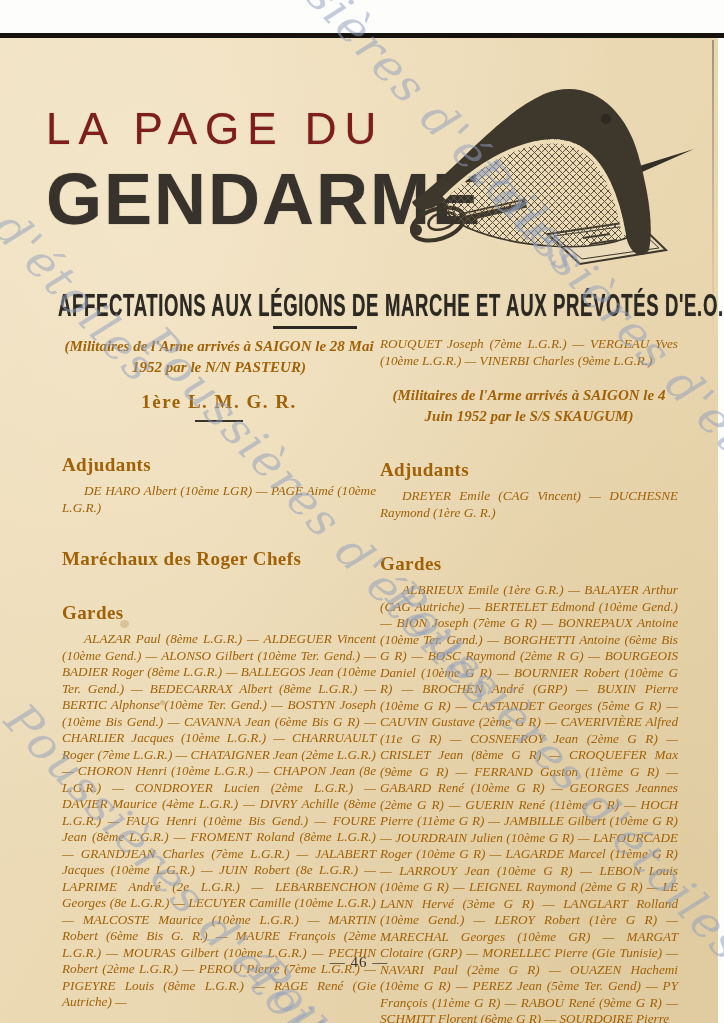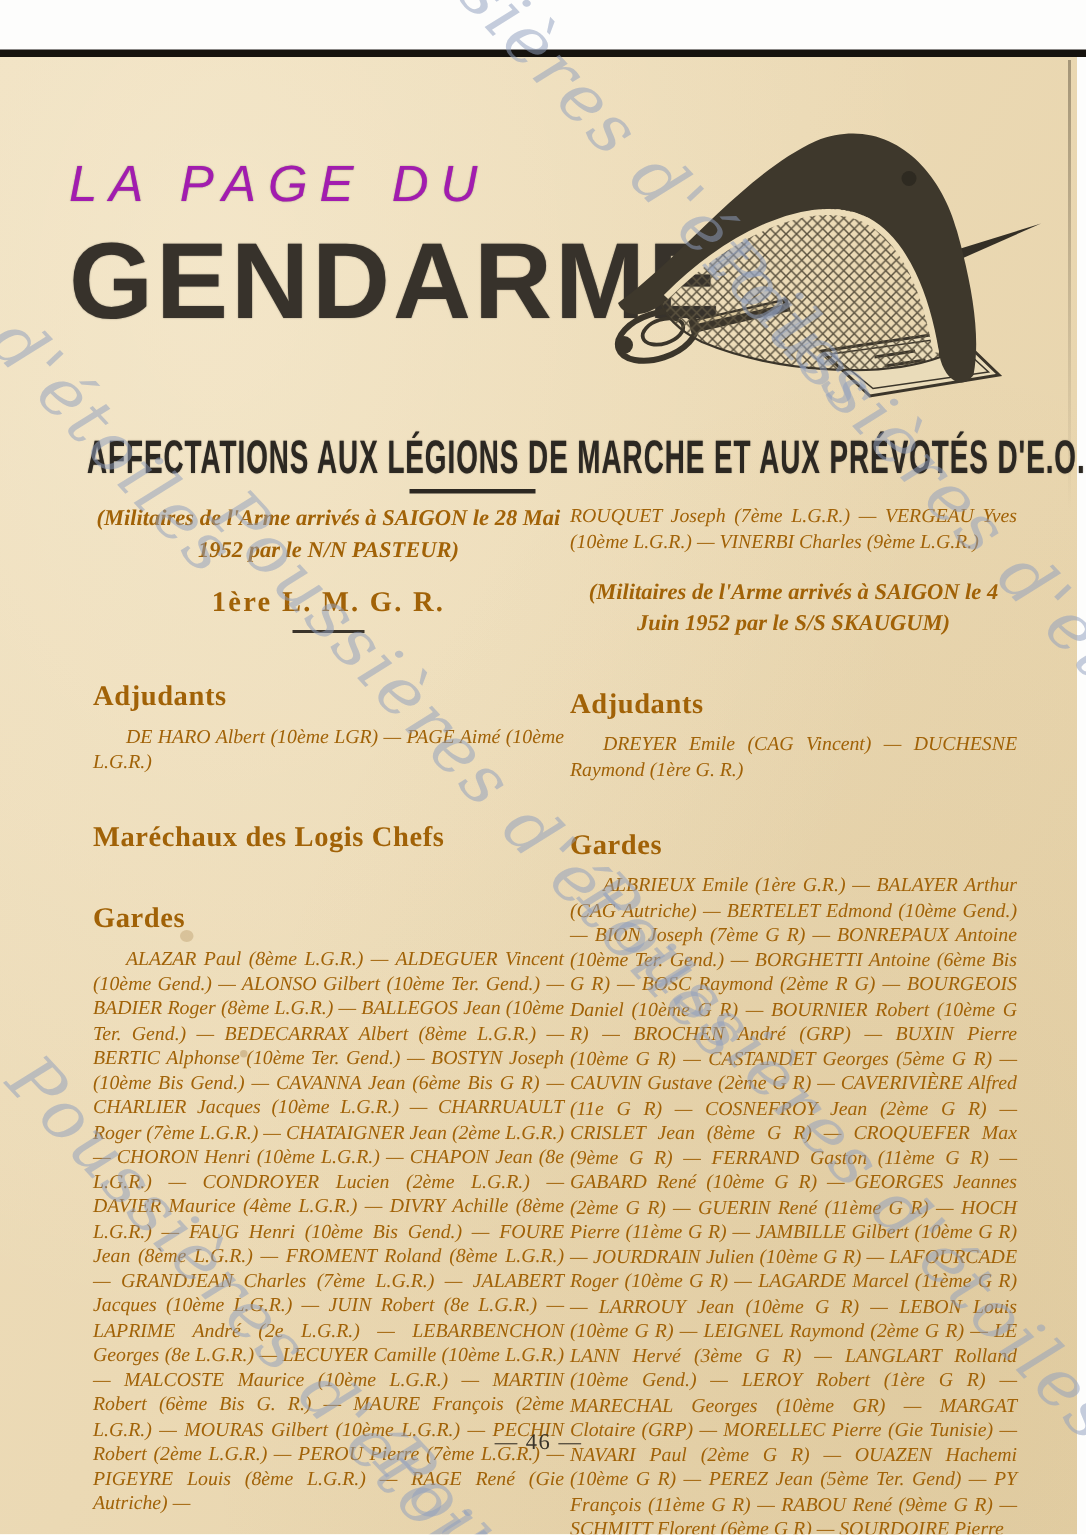--- a/index.html
+++ b/index.html
@@ -23,22 +23,22 @@
 
   
   .wm{
     position:absolute;white-space:nowrap;pointer-events:none;z-index:6;
     font-family:"DejaVu Serif",serif;font-style:italic;font-size:46px;letter-spacing:2px;
     color:rgba(143,159,190,.52);transform:rotate(47deg);transform-origin:0 0;
   }
 
   
   .masthead{position:absolute;left:46px;top:104px;z-index:2;}
-  .mast-l1{font-family:"Liberation Sans",sans-serif;font-size:34px;font-weight:400;
-    letter-spacing:8px;color:#a21caf;text-shadow:0 0 1px rgba(47,43,37,.5);font-style:italic;}
+  .mast-l1{font-family:"Liberation Sans",sans-serif;font-size:44px;font-weight:400;
+    letter-spacing:8px;color:#7f1d1d;text-shadow:0 0 1px rgba(47,43,37,.5);}
   .mast-l2{font-family:"Liberation Sans",sans-serif;font-size:72px;font-weight:bold;
     letter-spacing:2px;color:#37322b;margin-top:4px;text-shadow:0 0 1px rgba(55,50,43,.6);}
   .illus{position:absolute;left:398px;top:72px;z-index:2;}
 
   
   .headline-wrap{position:absolute;left:58px;top:288px;width:610px;height:40px;z-index:2;}
   .headline{
     display:inline-block;white-space:nowrap;font-family:"Liberation Sans",sans-serif;
     font-weight:bold;font-size:29px;color:#2c2822;transform:scale(.64,1.08);
     transform-origin:0 0;letter-spacing:1px;text-shadow:0 0 1px rgba(44,40,34,.55);
@@ -121,21 +121,21 @@
     <span class="headline">AFFECTATIONS AUX LÉGIONS DE MARCHE ET AUX PRÉVOTÉS D'E.O.</span>
   </div>
   <div class="headline-rule"></div>
 
   <div class="col col-left">
     <p class="intro">(Militaires de l'Arme arrivés à SAIGON le 28 Mai 1952 par le N/N PASTEUR)</p>
     <div class="sec-title">1ère L. M. G. R.</div>
     <div class="sec-rule"></div>
     <div class="grp-h">Adjudants</div>
     <p class="grp-p">DE HARO Albert (10ème LGR) — PAGE Aimé (10ème L.G.R.)</p>
-    <div class="grp-h">Maréchaux des Logis Chefs</div>
+    <div class="grp-h">Maréchaux des Roger Chefs</div>
     <div class="grp-h">Gardes</div>
     <p class="grp-p">ALAZAR Paul (8ème L.G.R.) — ALDEGUER Vincent (10ème Gend.) — ALONSO Gilbert (10ème Ter. Gend.) — BADIER Roger (8ème L.G.R.) — BALLEGOS Jean (10ème Ter. Gend.) — BEDECARRAX Albert (8ème L.G.R.) — BERTIC Alphonse (10ème Ter. Gend.) — BOSTYN Joseph (10ème Bis Gend.) — CAVANNA Jean (6ème Bis G R) — CHARLIER Jacques (10ème L.G.R.) — CHARRUAULT Roger (7ème L.G.R.) — CHATAIGNER Jean (2ème L.G.R.) — CHORON Henri (10ème L.G.R.) — CHAPON Jean (8e L.G.R.) — CONDROYER Lucien (2ème L.G.R.) — DAVIER Maurice (4ème L.G.R.) — DIVRY Achille (8ème L.G.R.) — FAUG Henri (10ème Bis Gend.) — FOURE Jean (8ème L.G.R.) — FROMENT Roland (8ème L.G.R.) — GRANDJEAN Charles (7ème L.G.R.) — JALABERT Jacques (10ème L.G.R.) — JUIN Robert (8e L.G.R.) — LAPRIME André (2e L.G.R.) — LEBARBENCHON Georges (8e L.G.R.) — LECUYER Camille (10ème L.G.R.) — MALCOSTE Maurice (10ème L.G.R.) — MARTIN Robert (6ème Bis G. R.) — MAURE François (2ème L.G.R.) — MOURAS Gilbert (10ème L.G.R.) — PECHIN Robert (2ème L.G.R.) — PEROU Pierre (7ème L.G.R.) — PIGEYRE Louis (8ème L.G.R.) — RAGE René (Gie Autriche) —</p>
   </div>
 
   <div class="col col-right">
     <p class="grp-p noindent">ROUQUET Joseph (7ème L.G.R.) — VERGEAU Yves (10ème L.G.R.) — VINERBI Charles (9ème L.G.R.)</p>
     <p class="intro rc-intro">(Militaires de l'Arme arrivés à SAIGON le 4 Juin 1952 par le S/S SKAUGUM)</p>
     <div class="grp-h">Adjudants</div>
     <p class="grp-p">DREYER Emile (CAG Vincent) — DUCHESNE Raymond (1ère G. R.)</p>
     <div class="grp-h">Gardes</div>

